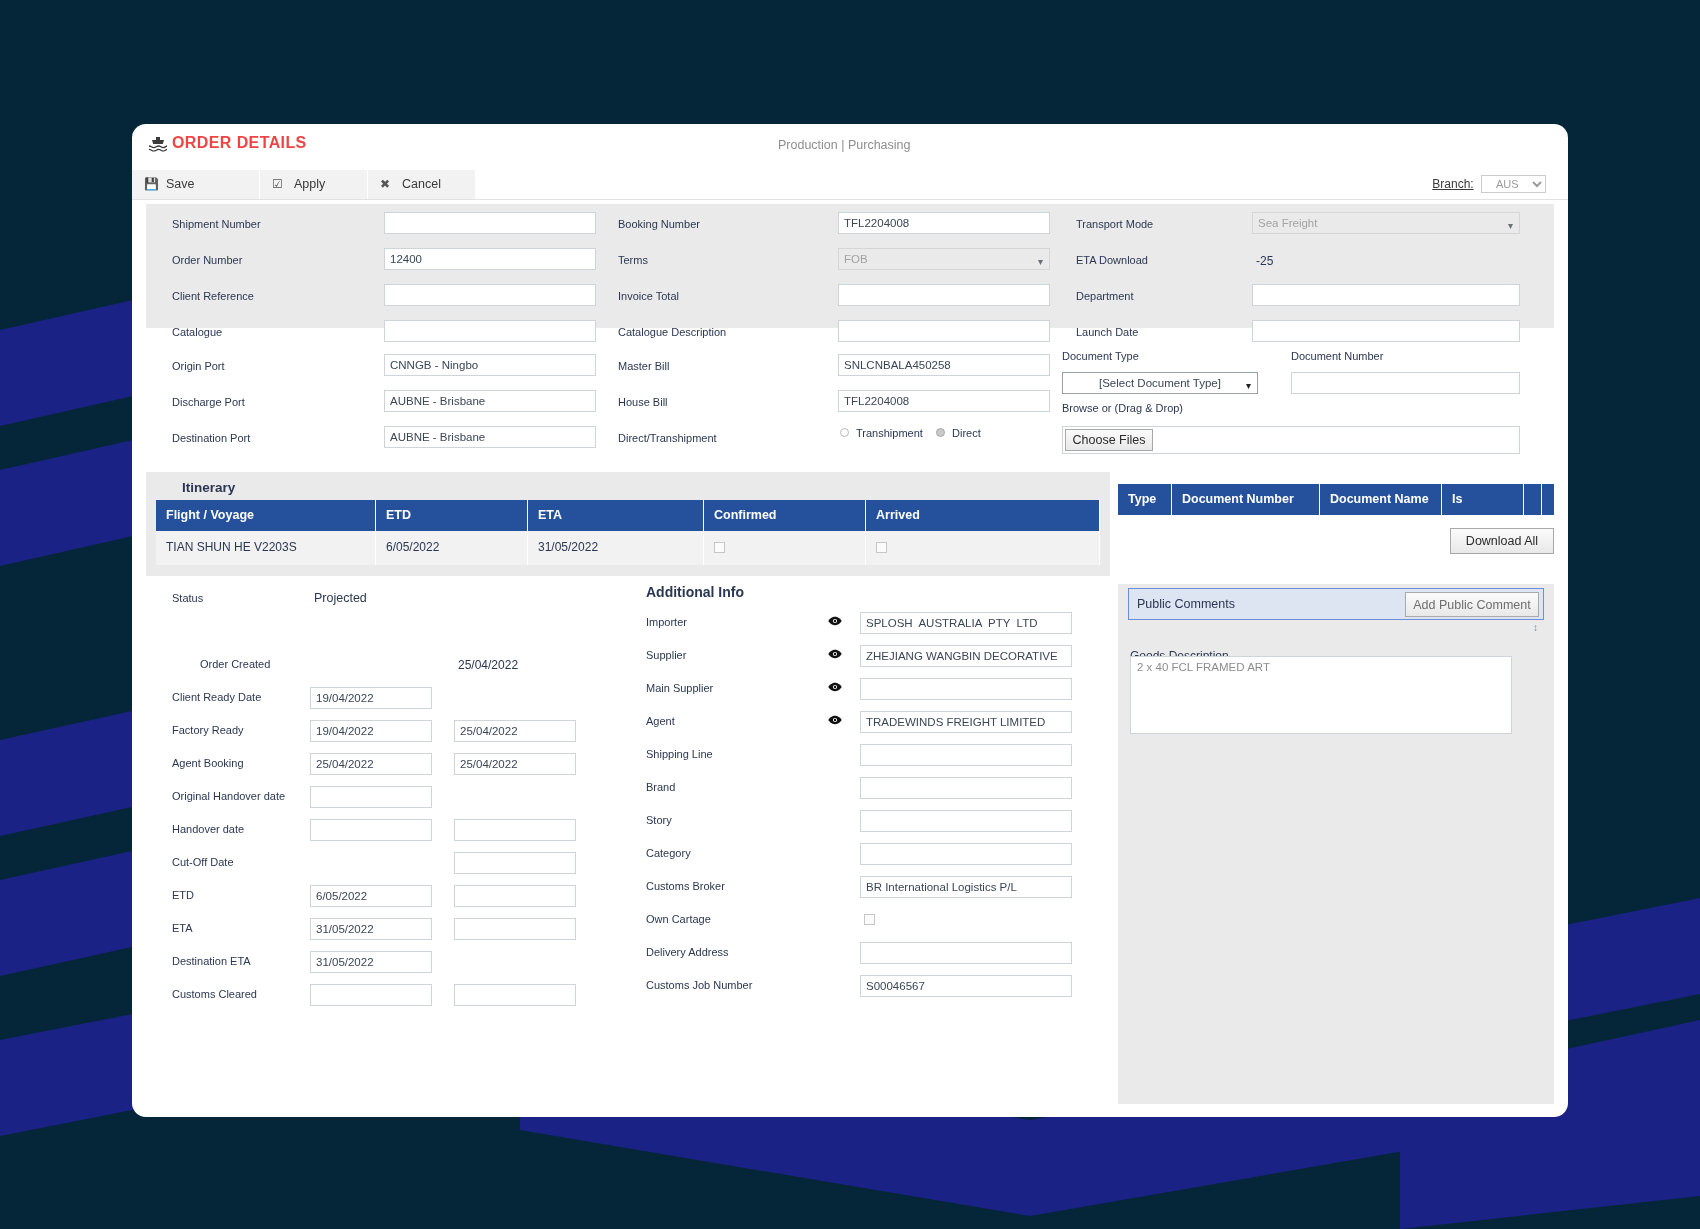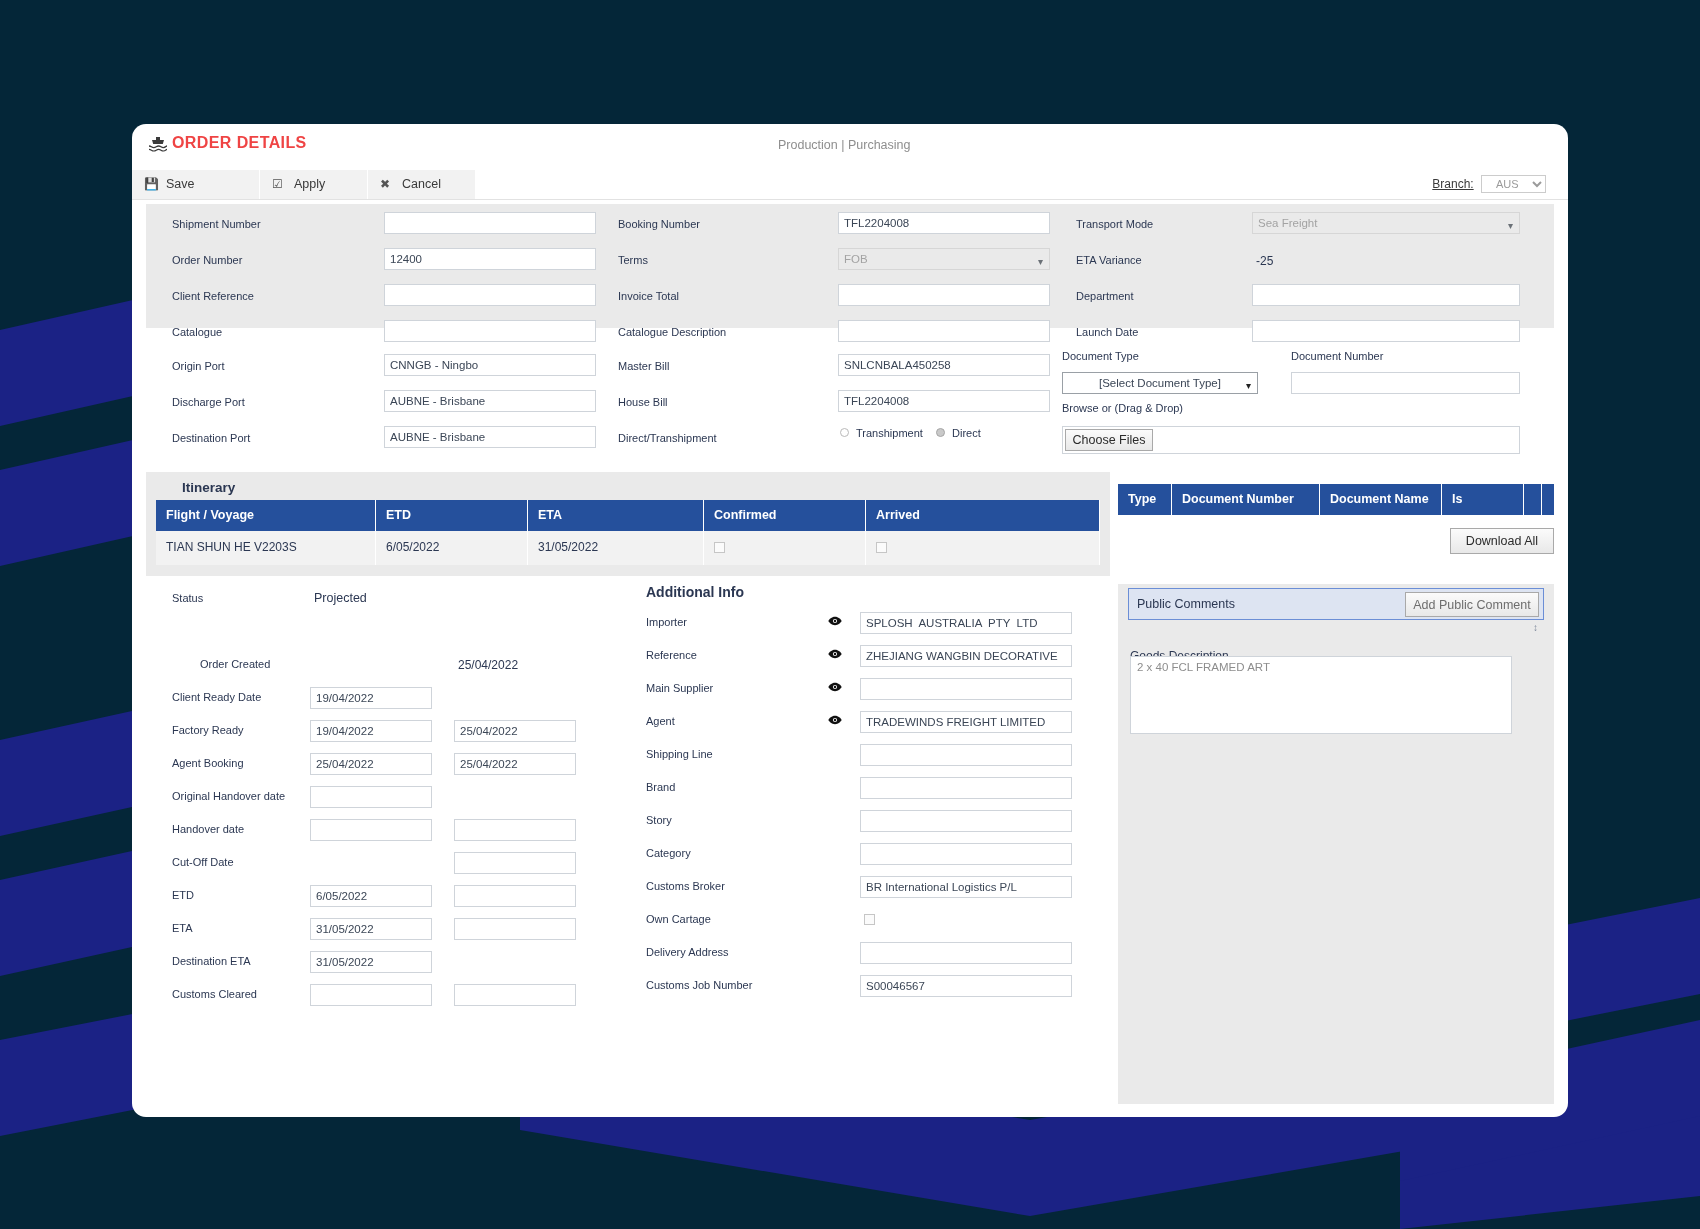--- a/index.html
+++ b/index.html
@@ -181,21 +181,21 @@
     <span class="lbl" style="left:472px;top:86px;">Invoice Total</span>
     <input class="fld" style="left: 692px; top: 80px; width: 212px;" value="">
     <span class="lbl" style="left:472px;top:122px;">Catalogue Description</span>
     <input class="fld" style="left: 692px; top: 116px; width: 212px;" value="">
 
     <span class="lbl" style="left:930px;top:14px;">Transport Mode</span>
     <div class="sel dis" style="left:1106px;top:8px;width:268px;">
       <span>Sea Freight</span>
       <span class="cv">▾</span>
     </div>
-    <span class="lbl" style="left:930px;top:50px;">ETA Variance</span>
+    <span class="lbl" style="left:930px;top:50px;">ETA Download</span>
     <span class="plain" style="left:1110px;top:50px;">-25</span>
     <span class="lbl" style="left:930px;top:86px;">Department</span>
     <input class="fld" style="left: 1106px; top: 80px; width: 268px;" value="">
     <span class="lbl" style="left:930px;top:122px;">Launch Date</span>
     <input class="fld" style="left: 1106px; top: 116px; width: 268px;" value="">
   </div>
 
   <div style="position:absolute;left:14px;top:224px;width:1408px;height:116px;">
     <span class="lbl" style="left:26px;top:12px;">Origin Port</span>
     <input class="fld" style="left: 238px; top: 6px; width: 212px;" value="CNNGB - Ningbo">
@@ -304,21 +304,21 @@
   <div style="position:absolute;left:500px;top:452px;width:478px;height:528px;">
     <span class="sect-title" style="left:14px;top:8px;font-size:14px;">Additional Info</span>
     <div id="addinfo-rows">
         <span class="lbl" style="left: 14px; top: 40px;">Importer</span>
         <span class="eye" style="left: 196px; top: 40px;"><svg width="14" height="10" viewBox="0 0 14 10">
             <path d="M7 .8C3.6.8 1.2 3.3.4 5c.8 1.7 3.2 4.2 6.6 4.2S12.8 6.7 13.6 5C12.8 3.3 10.4.8 7 .8z" fill="#111"></path>
             <circle cx="7" cy="5" r="2.1" fill="#fff"></circle>
             <circle cx="7" cy="5" r="1.2" fill="#111"></circle>
           </svg></span>
         <input class="fld" value="SPLOSH  AUSTRALIA  PTY  LTD" style="left: 228px; top: 36px; width: 212px;">
-        <span class="lbl" style="left: 14px; top: 73px;">Reference</span>
+        <span class="lbl" style="left: 14px; top: 73px;">Supplier</span>
         <span class="eye" style="left: 196px; top: 73px;"><svg width="14" height="10" viewBox="0 0 14 10">
             <path d="M7 .8C3.6.8 1.2 3.3.4 5c.8 1.7 3.2 4.2 6.6 4.2S12.8 6.7 13.6 5C12.8 3.3 10.4.8 7 .8z" fill="#111"></path>
             <circle cx="7" cy="5" r="2.1" fill="#fff"></circle>
             <circle cx="7" cy="5" r="1.2" fill="#111"></circle>
           </svg></span>
         <input class="fld" value="ZHEJIANG WANGBIN DECORATIVE" style="left: 228px; top: 69px; width: 212px;">
         <span class="lbl" style="left: 14px; top: 106px;">Main Supplier</span>
         <span class="eye" style="left: 196px; top: 106px;"><svg width="14" height="10" viewBox="0 0 14 10">
             <path d="M7 .8C3.6.8 1.2 3.3.4 5c.8 1.7 3.2 4.2 6.6 4.2S12.8 6.7 13.6 5C12.8 3.3 10.4.8 7 .8z" fill="#111"></path>
             <circle cx="7" cy="5" r="2.1" fill="#fff"></circle>

